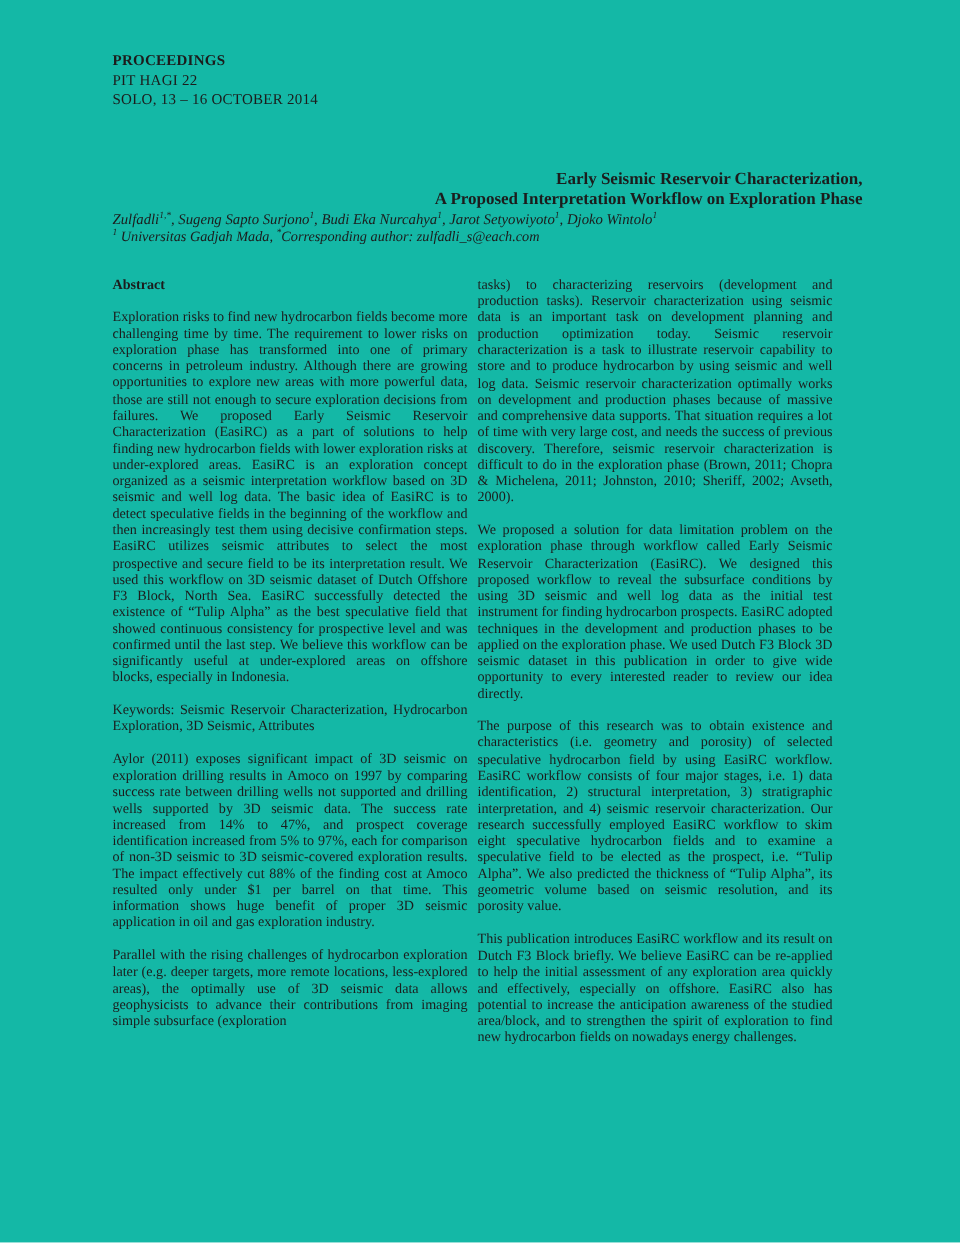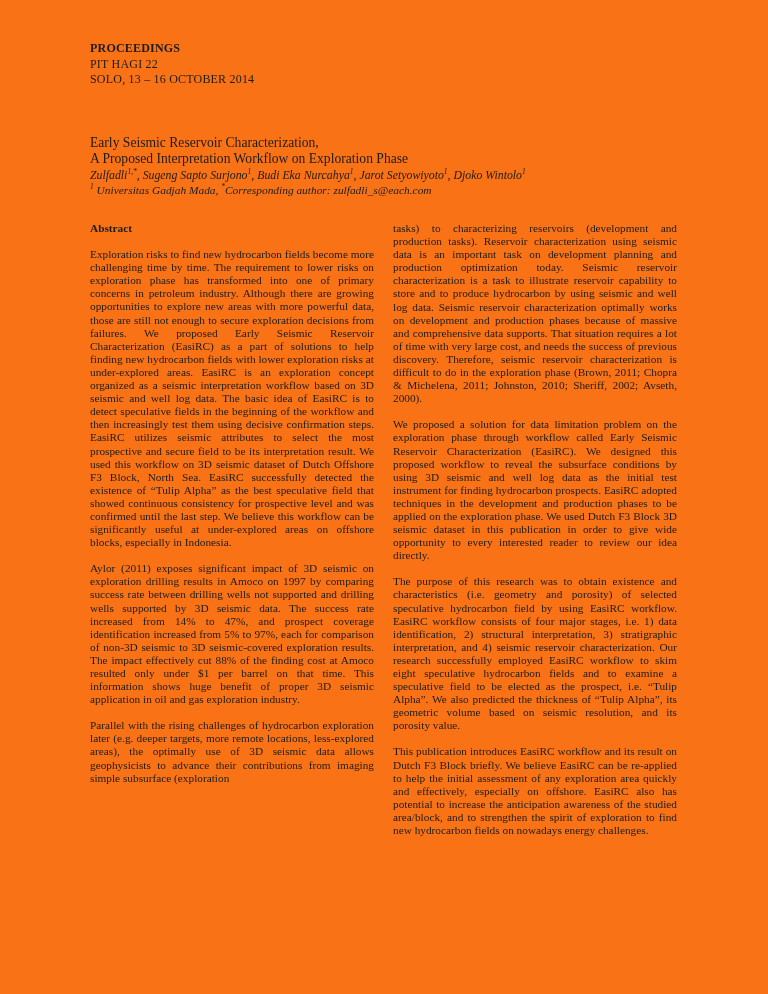--- a/index.html
+++ b/index.html
@@ -1,20 +1,20 @@
 <!DOCTYPE html>
 <html><head>
 <meta charset="utf-8">
 <style>
   html, body { margin: 0; padding: 0; background: #ffffff; }
   .page {
     position: relative;
     width: 768px;
     height: 994px;
-    background: #f97316;
+    background: #14b8a6;
     font-family: "Liberation Serif", serif;
     color: #1c1c1c;
     overflow: hidden;
   }
   .proc-header {
     position: absolute;
     left: 90px;
     top: 41px;
     font-size: 12px;
     line-height: 15.5px;
@@ -22,22 +22,23 @@
   }
   .proc-line-bold { font-weight: bold; }
   .title-block {
     position: absolute;
     left: 90px;
     top: 135px;
     width: 600px;
   }
   .paper-title-line {
     font-size: 13.6px;
-    font-weight: normal;
+    font-weight: bold;
     line-height: 16px;
+    text-align: right;
   }
   .authors {
     font-style: italic;
     font-size: 11.8px;
     line-height: 15px;
     margin-top: 1px;
   }
   .affiliation {
     font-style: italic;
     font-size: 11.4px;
@@ -47,21 +48,21 @@
     font-size: 7.5px;
     line-height: 0;
     vertical-align: super;
   }
   .columns {
     position: absolute;
     left: 90px;
     top: 222px;
     width: 592px;
     display: flex;
-    gap: 19px;
+    gap: 8px;
   }
   .col {
     width: 284px;
     text-align: justify;
     font-size: 11.3px;
     line-height: 13.1px;
   }
   .col .sect-heading {
     font-size: 11.3px;
     font-weight: bold;
@@ -86,20 +87,21 @@
     <div class="paper-title-line">Early Seismic Reservoir Characterization,</div>
     <div class="paper-title-line">A Proposed Interpretation Workflow on Exploration Phase</div>
     <div class="authors"><span>Zulfadli</span><sup>1,*</sup><span>, </span><span>Sugeng Sapto Surjono</span><sup>1</sup><span>, </span><span>Budi Eka Nurcahya</span><sup>1</sup><span>, </span><span>Jarot Setyowiyoto</span><sup>1</sup><span>, </span><span>Djoko Wintolo</span><sup>1</sup></div>
     <div class="affiliation"><sup>1</sup><span> Universitas Gadjah Mada, </span><sup>*</sup><span>Corresponding author: zulfadli_s@each.com</span></div>
   </div>
 
   <div class="columns">
     <div class="col">
       <h2 class="sect-heading">Abstract</h2>
       <p>Exploration risks to find new hydrocarbon fields become more challenging time by time. The requirement to lower risks on exploration phase has transformed into one of primary concerns in petroleum industry. Although there are growing opportunities to explore new areas with more powerful data, those are still not enough to secure exploration decisions from failures. We proposed Early Seismic Reservoir Characterization (EasiRC) as a part of solutions to help finding new hydrocarbon fields with lower exploration risks at under-explored areas. EasiRC is an exploration concept organized as a seismic interpretation workflow based on 3D seismic and well log data. The basic idea of EasiRC is to detect speculative fields in the beginning of the workflow and then increasingly test them using decisive confirmation steps. EasiRC utilizes seismic attributes to select the most prospective and secure field to be its interpretation result. We used this workflow on 3D seismic dataset of Dutch Offshore F3 Block, North Sea. EasiRC successfully detected the existence of “Tulip Alpha” as the best speculative field that showed continuous consistency for prospective level and was confirmed until the last step. We believe this workflow can be significantly useful at under-explored areas on offshore blocks, especially in Indonesia.</p>
+      <p>Keywords: Seismic Reservoir Characterization, Hydrocarbon Exploration, 3D Seismic, Attributes</p>
       <p>Aylor (2011) exposes significant impact of 3D seismic on exploration drilling results in Amoco on 1997 by comparing success rate between drilling wells not supported and drilling wells supported by 3D seismic data. The success rate increased from 14% to 47%, and prospect coverage identification increased from 5% to 97%, each for comparison of non-3D seismic to 3D seismic-covered exploration results. The impact effectively cut 88% of the finding cost at Amoco resulted only under $1 per barrel on that time. This information shows huge benefit of proper 3D seismic application in oil and gas exploration industry.</p>
       <p>Parallel with the rising challenges of hydrocarbon exploration later (e.g. deeper targets, more remote locations, less-explored areas), the optimally use of 3D seismic data allows geophysicists to advance their contributions from imaging simple subsurface (exploration</p>
     </div>
     <div class="col">
       <p>tasks) to characterizing reservoirs (development and production tasks). Reservoir characterization using seismic data is an important task on development planning and production optimization today. Seismic reservoir characterization is a task to illustrate reservoir capability to store and to produce hydrocarbon by using seismic and well log data. Seismic reservoir characterization optimally works on development and production phases because of massive and comprehensive data supports. That situation requires a lot of time with very large cost, and needs the success of previous discovery. Therefore, seismic reservoir characterization is difficult to do in the exploration phase (Brown, 2011; Chopra &amp; Michelena, 2011; Johnston, 2010; Sheriff, 2002; Avseth, 2000).</p>
       <p>We proposed a solution for data limitation problem on the exploration phase through workflow called Early Seismic Reservoir Characterization (EasiRC). We designed this proposed workflow to reveal the subsurface conditions by using 3D seismic and well log data as the initial test instrument for finding hydrocarbon prospects. EasiRC adopted techniques in the development and production phases to be applied on the exploration phase. We used Dutch F3 Block 3D seismic dataset in this publication in order to give wide opportunity to every interested reader to review our idea directly.</p>
       <p>The purpose of this research was to obtain existence and characteristics (i.e. geometry and porosity) of selected speculative hydrocarbon field by using EasiRC workflow. EasiRC workflow consists of four major stages, i.e. 1) data identification, 2) structural interpretation, 3) stratigraphic interpretation, and 4) seismic reservoir characterization. Our research successfully employed EasiRC workflow to skim eight speculative hydrocarbon fields and to examine a speculative field to be elected as the prospect, i.e. “Tulip Alpha”. We also predicted the thickness of “Tulip Alpha”, its geometric volume based on seismic resolution, and its porosity value.</p>
       <p>This publication introduces EasiRC workflow and its result on Dutch F3 Block briefly. We believe EasiRC can be re-applied to help the initial assessment of any exploration area quickly and effectively, especially on offshore. EasiRC also has potential to increase the anticipation awareness of the studied area/block, and to strengthen the spirit of exploration to find new hydrocarbon fields on nowadays energy challenges.</p>
     </div>
   </div>

